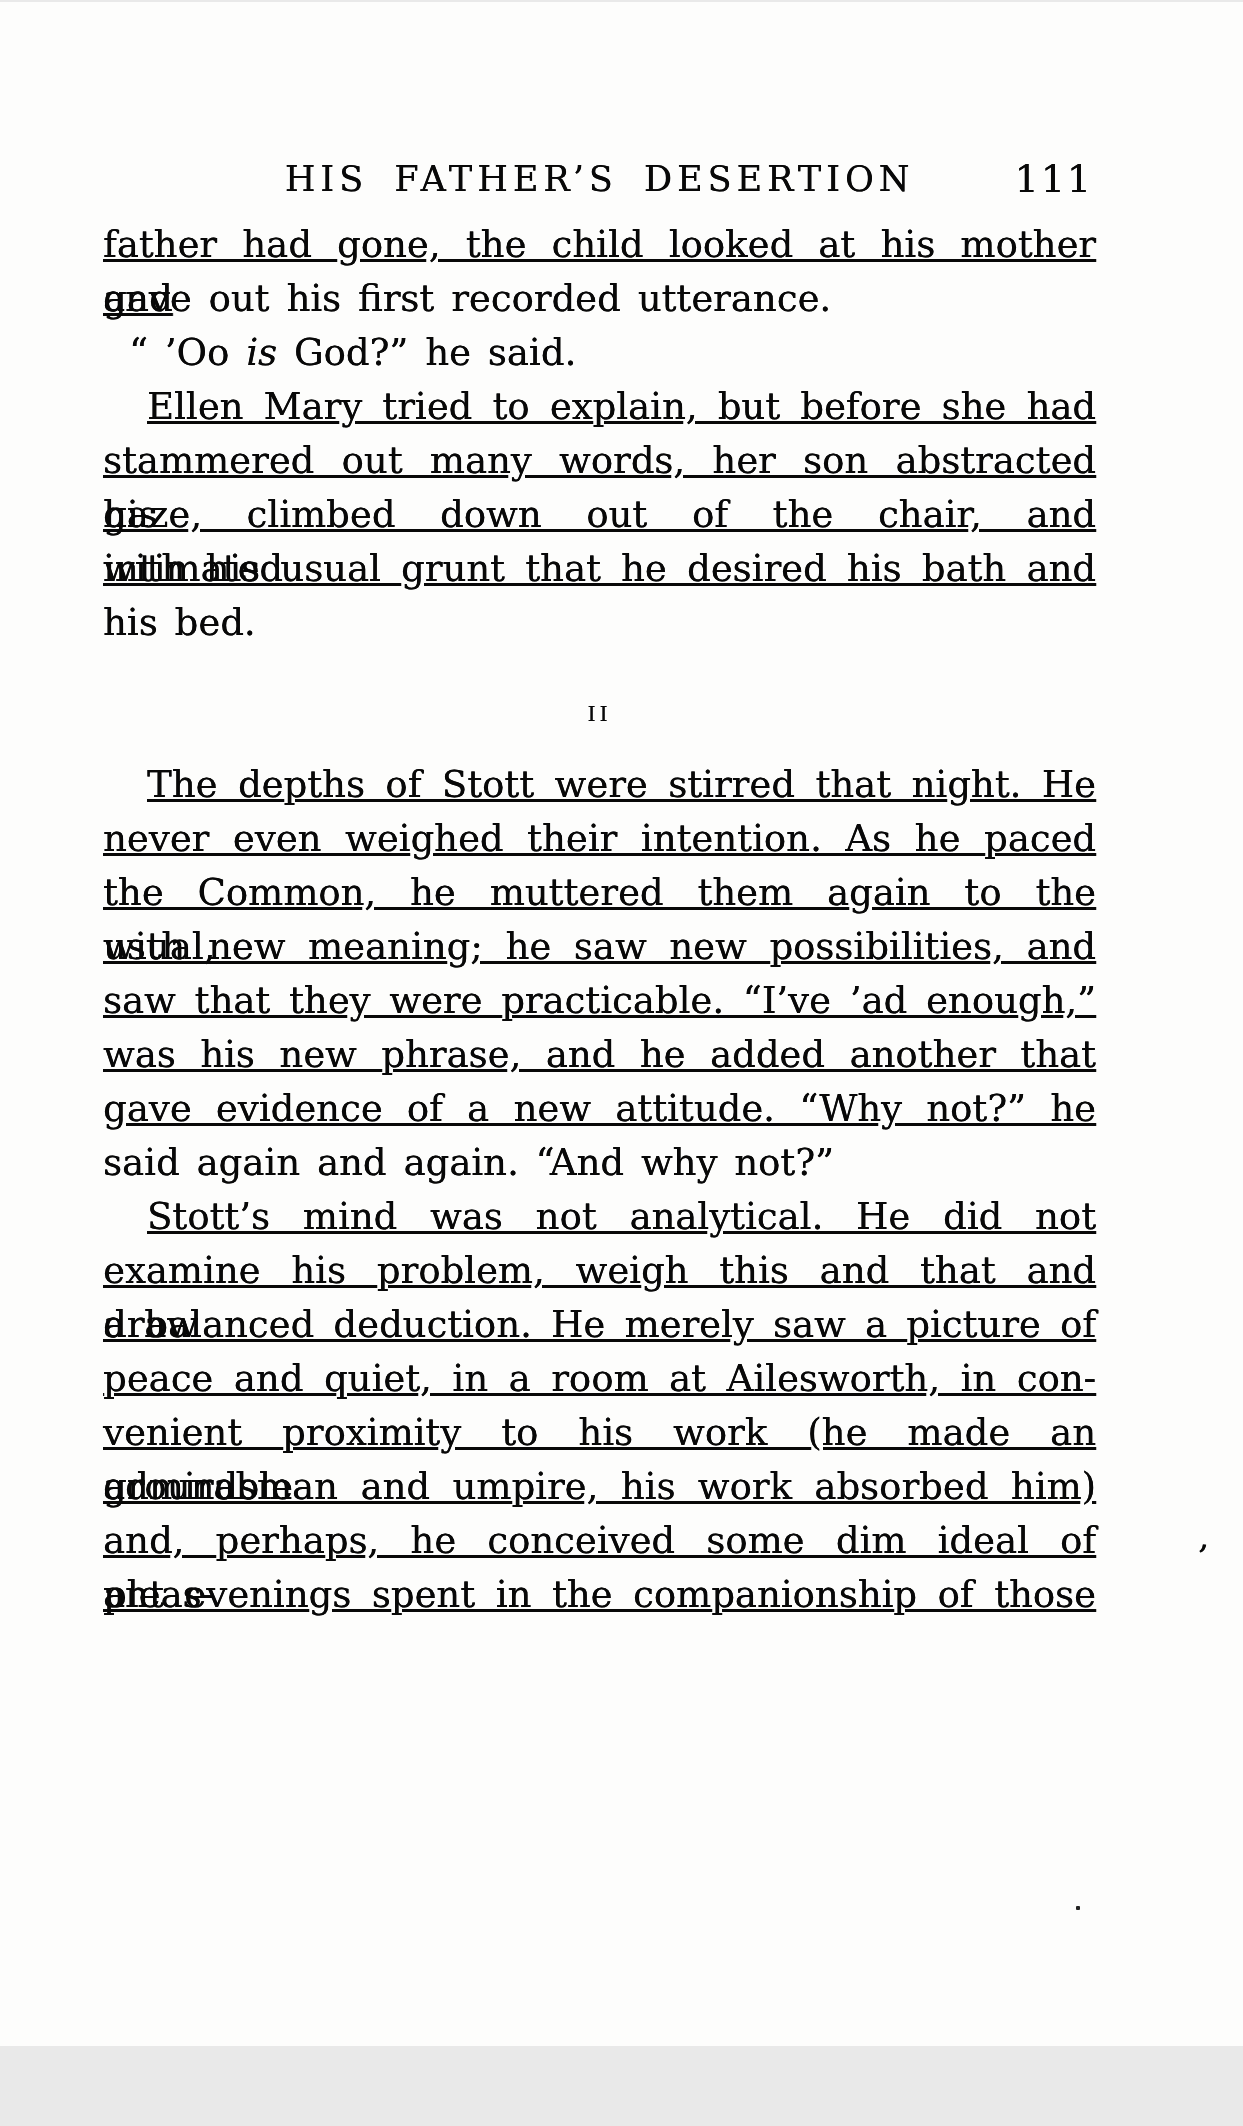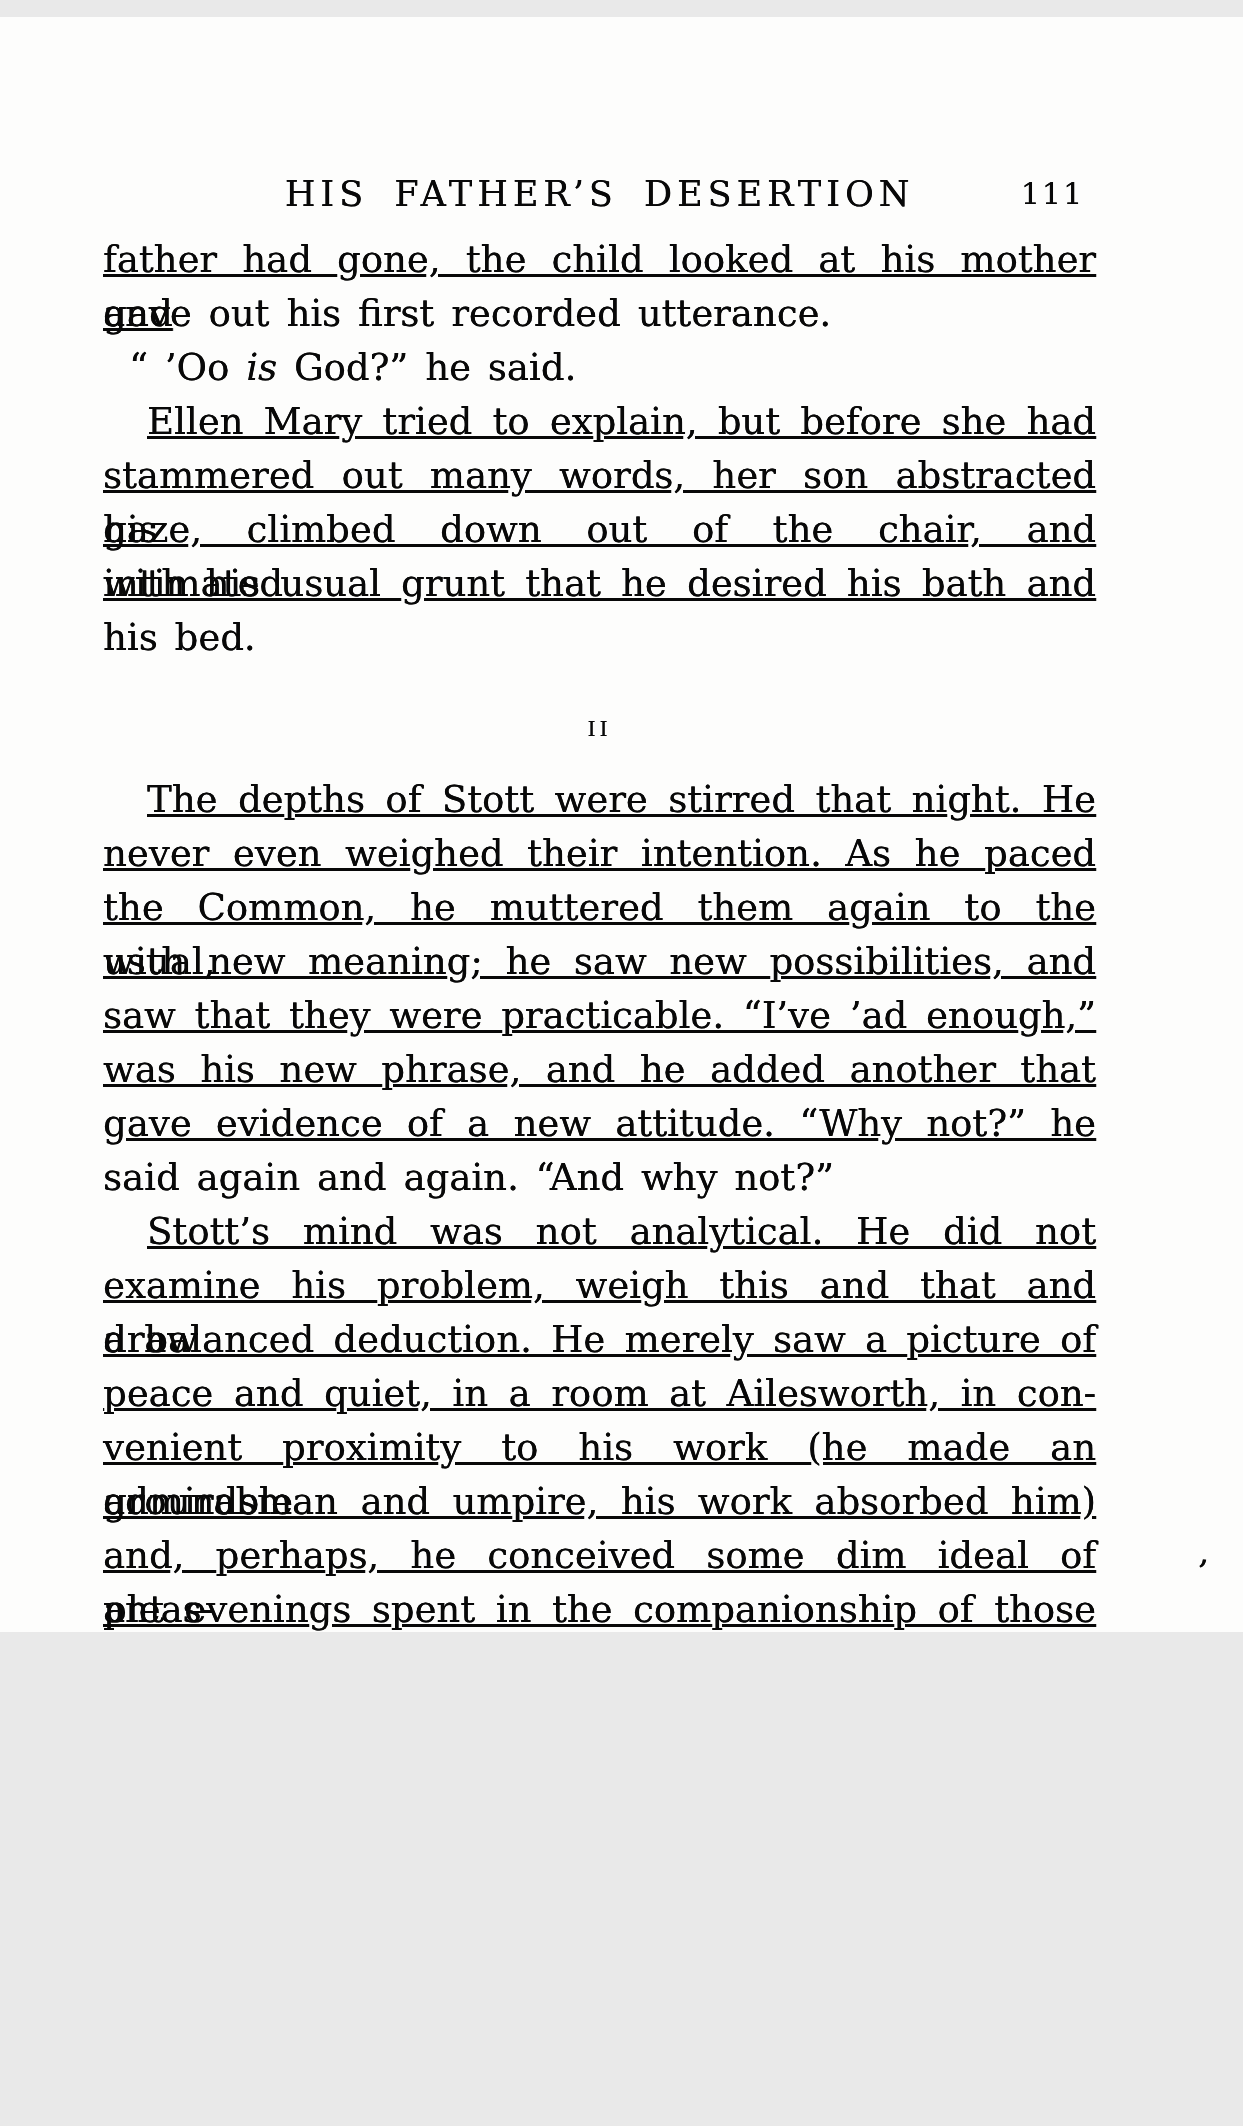--- a/index.html
+++ b/index.html
@@ -3,22 +3,22 @@
 <meta charset="utf-8">
 <style>
   html, body { margin: 0; padding: 0; }
   body {
     background: #e9e9e9;
     font-family: "DejaVu Serif", "Liberation Serif", serif;
   }
   .page {
     position: relative;
     width: 1243px;
-    height: 1615px;
-    margin: 17px auto;
+    height: 2044px;
+    margin: 2px auto;
     background: #fdfdfc;
     color: #080808;
     overflow: hidden;
   }
   .header-row {
     position: absolute;
     top: 150px;
     left: 103px;
     width: 993px;
     height: 54px;
@@ -28,22 +28,22 @@
     width: 100%;
     text-align: center;
     font-size: 35px;
     letter-spacing: 5px;
     word-spacing: 10px;
     text-shadow: 0.3px 0 0 currentColor;
   }
   .page-number {
     position: absolute;
     top: 0;
-    right: 12px;
-    font-size: 30px;
+    right: 3px;
+    font-size: 38px;
     letter-spacing: 2px;
     text-shadow: 0.3px 0 0 currentColor;
   }
   .body-block {
     position: absolute;
     top: 216px;
     left: 103px;
     width: 993px;
     font-size: 37px;
     text-shadow: 0.25px 0 0 currentColor;

